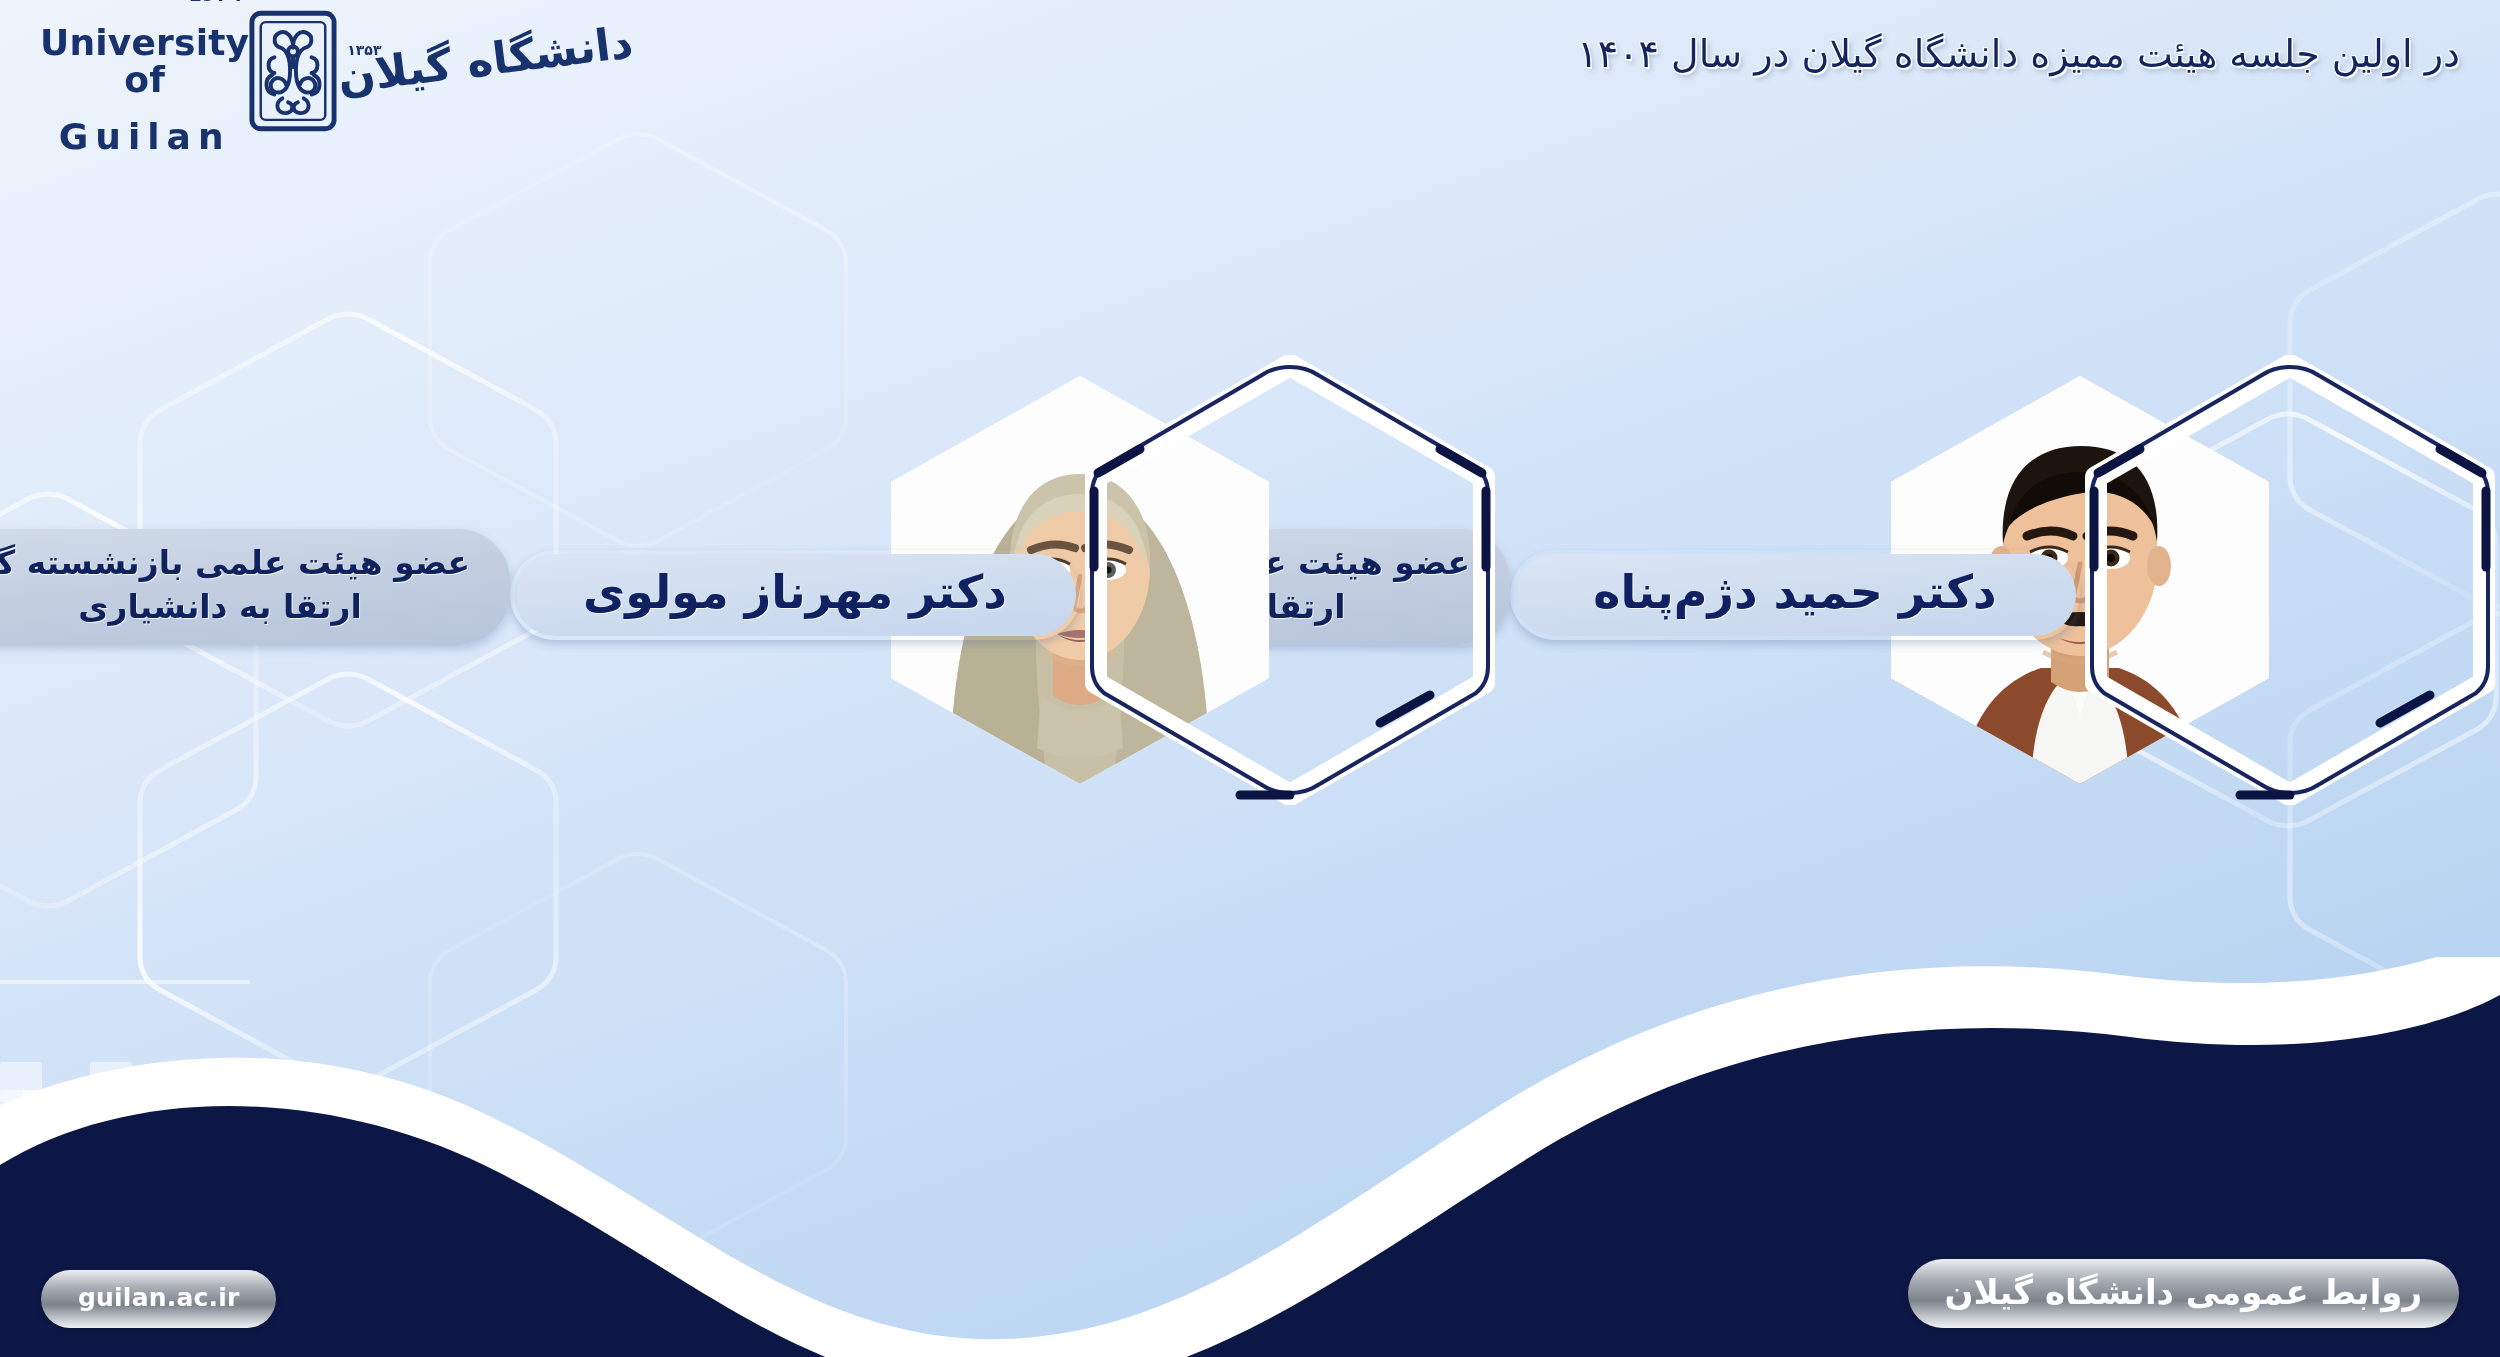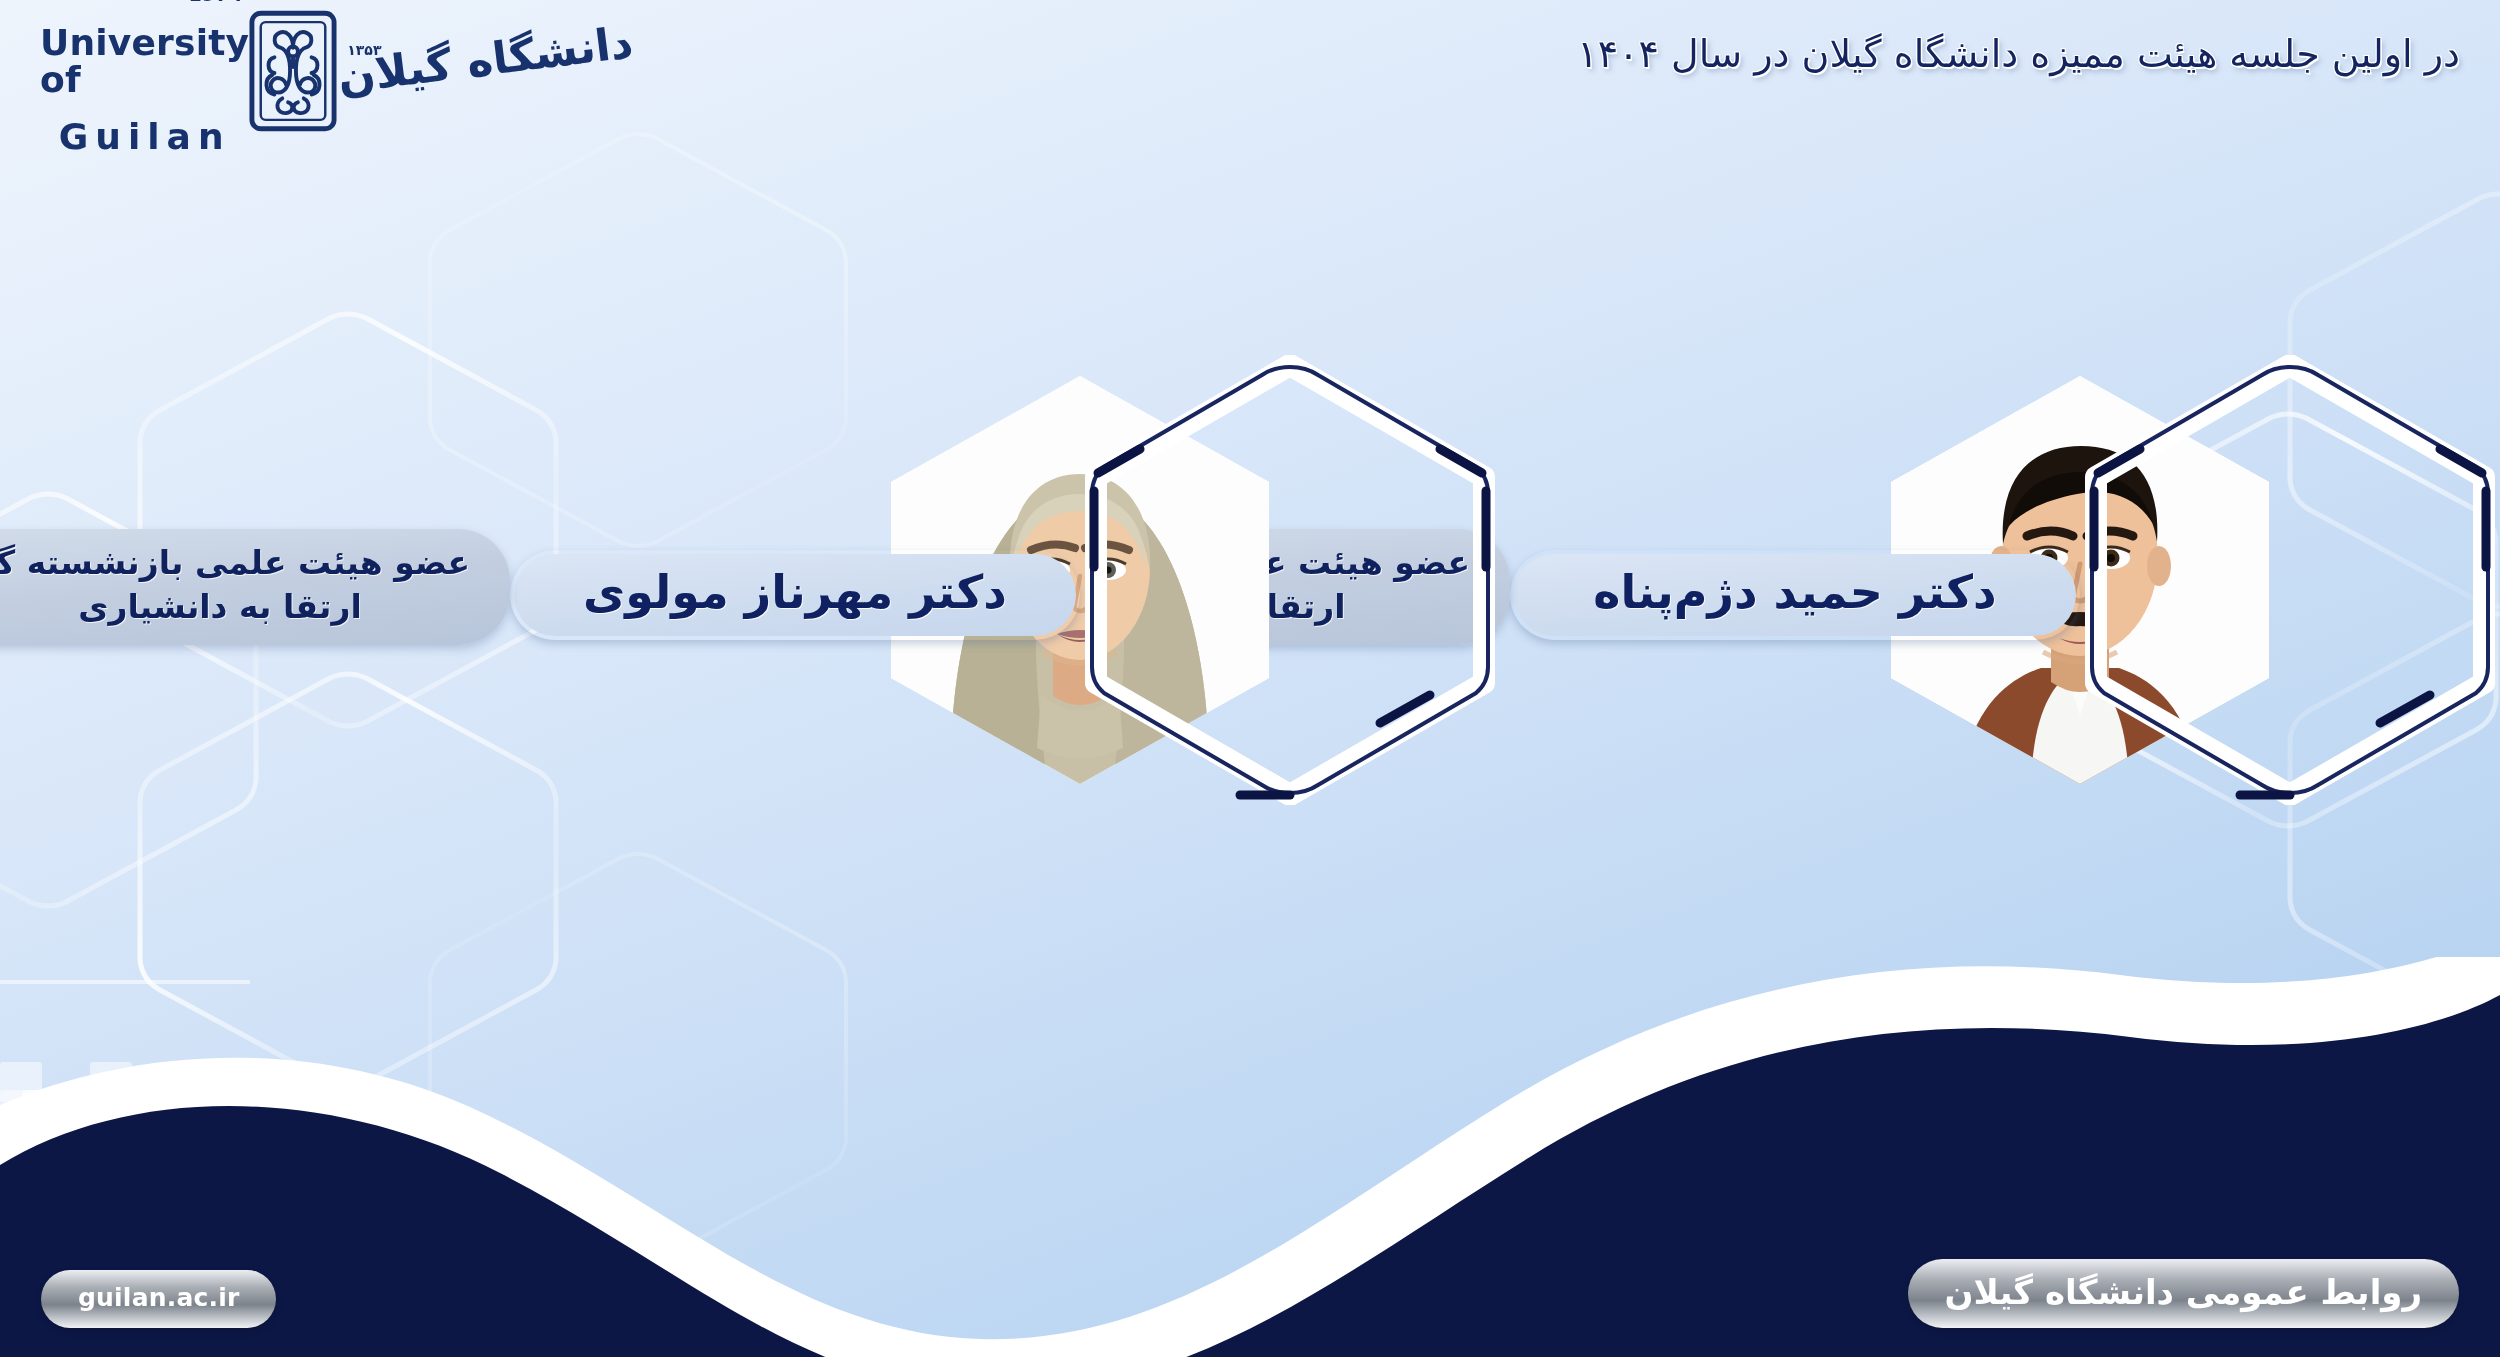--- a/index.html
+++ b/index.html
@@ -37,21 +37,21 @@
     align-items: center; justify-content: center;
     color: #18326e;
     margin-left: 20px;
     gap: 20px;
   }
   .logo-year {
     font-size: 19px; font-weight: bold; line-height: 1;
     align-self: flex-end; margin-right: 6px; margin-bottom: 1px;
     letter-spacing: .5px;
   }
-  .logo-l1 { font-size: 36px; font-weight: 600; line-height: 1.02; letter-spacing: .2px; }
+  .logo-l1 { font-size: 36px; font-weight: 600; line-height: 1.02; letter-spacing: .2px; text-align: center; }
   .logo-l2 { font-size: 36px; font-weight: 700; line-height: 1.05; letter-spacing: 7px; }
   .logo-mark { width: 88px; height: 122px; flex: 0 0 auto; }
   .logo-fa-wrap { display: flex; flex-direction: column; align-items: flex-start; margin-left: 4px; }
   .logo-fa-year { font-size: 14px; font-weight: bold; color:#18326e; margin: 4px 0 0 6px; letter-spacing:1px;}
   .logo-fa {
     font-size: 44px; color: #18326e; font-weight: 700;
     transform: rotate(-7deg); transform-origin: left bottom;
     white-space: nowrap; margin-top: -6px;
   }
 

